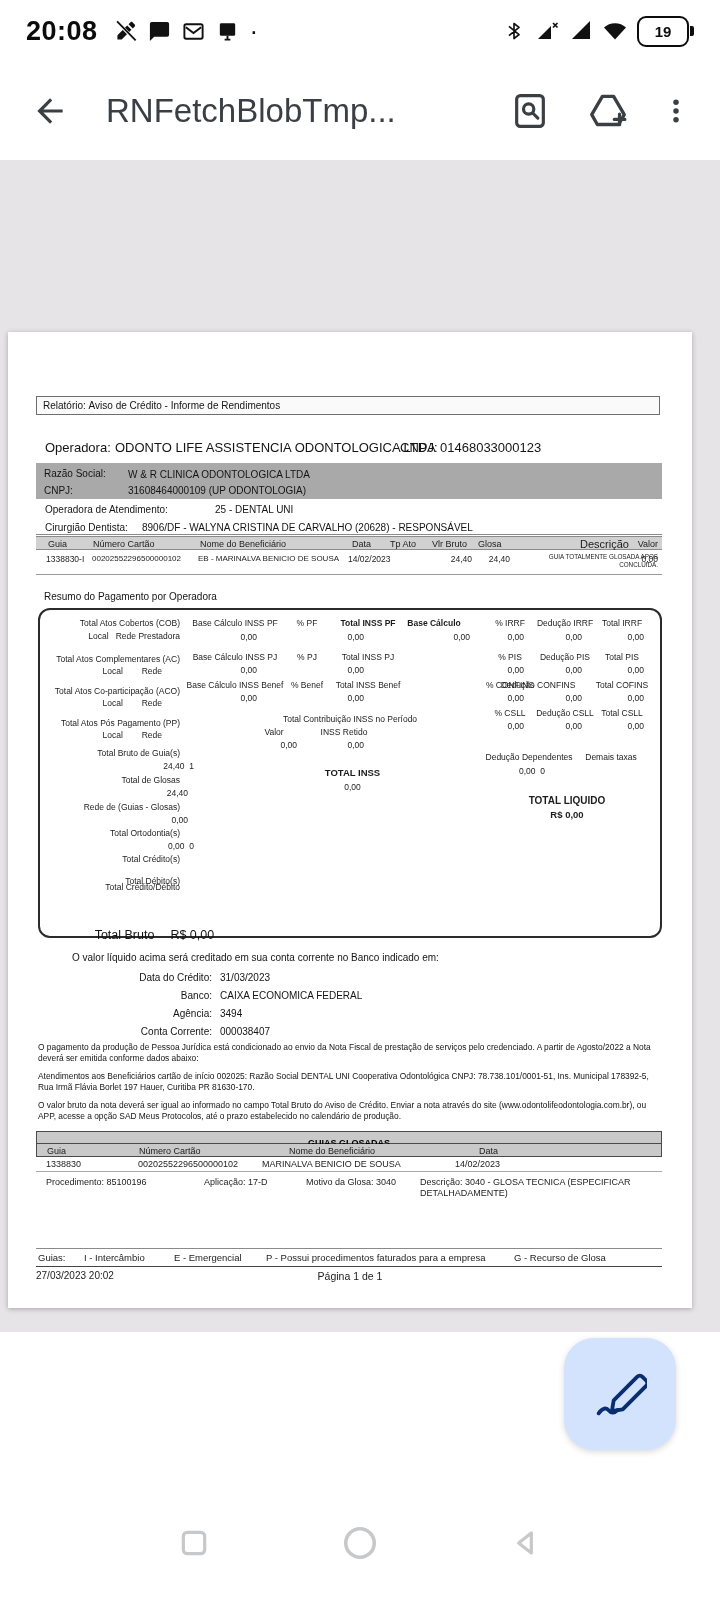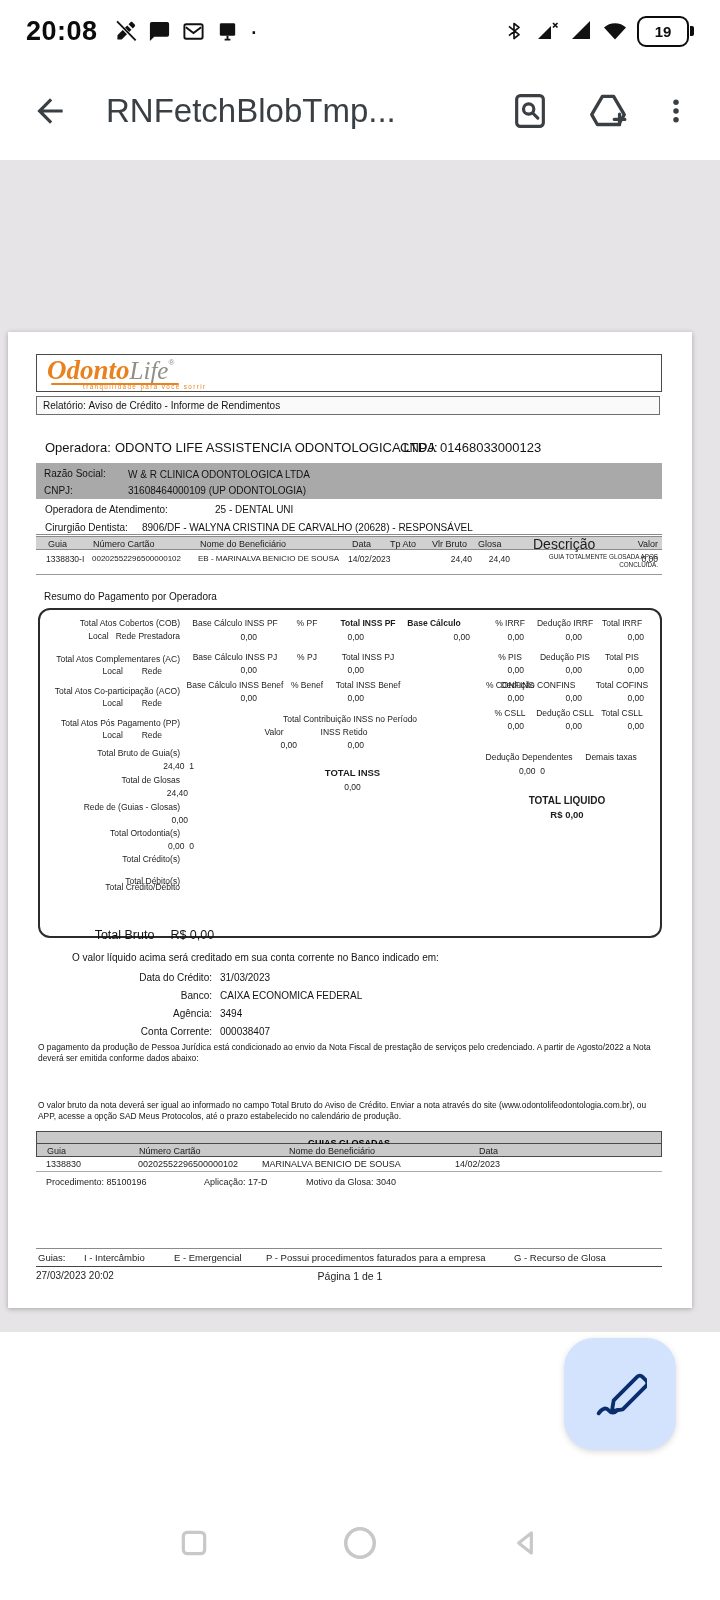--- a/index.html
+++ b/index.html
@@ -111,27 +111,20 @@
         <circle cx="12" cy="12" r="2.2"></circle>
         <circle cx="12" cy="19" r="2.2"></circle>
       </svg>
   </span>
 </div>
 
 <div class="viewer"></div>
 
 <div class="page">
 
-  <div class="abs" style="left:28px;top:22px;width:626px;height:38px;border:1px solid #4a4a4a;box-sizing:border-box">
-    <div class="abs" style="left:10px;top:0px">
-      <span style="font-family:'Liberation Serif',serif;font-style:italic;font-weight:700;font-size:27px;color:#e8821e">Odonto</span><span style="font-family:'Liberation Serif',serif;font-style:italic;font-size:25px;color:#8f8f86">Life</span><span style="font-size:8px;color:#8f8f86;vertical-align:14px">®</span>
-      <div class="abs" style="left:4px;top:28px;width:128px;height:2px;background:#e8821e;border-radius:2px"></div>
-      <div style="font-size:6.3px;color:#e8821e;letter-spacing:1.4px;margin-left:36px;margin-top:-3px;white-space:pre">tranquilidade para você sorrir</div>
-    </div>
-  </div>
 
   <div class="boxrow" style="top:64px">
     <span>Relatório:</span>&nbsp;<span>Aviso de Crédito - Informe de Rendimentos</span>
   </div>
 
   <span class="dx" style="left:37px;top:110px;font-size:13px">Operadora:</span>
   <span class="dx" style="left:107px;top:110px;font-size:13px">ODONTO LIFE ASSISTENCIA ODONTOLOGICA LTDA</span>
   <span class="dx" style="left:392px;top:110px;font-size:13px">CNPJ:</span>
   <span class="dx" style="left:432px;top:110px;font-size:13px">01468033000123</span>
 
@@ -149,21 +142,21 @@
   <div class="hline" style="left:28px;top:202px;width:626px"></div>
 
   <div class="thead">
     <span class="sx" style="left:12px;top:2px;font-size:9px">Guia</span>
     <span class="sx" style="left:57px;top:2px;font-size:9px">Número Cartão</span>
     <span class="sx" style="left:164px;top:2px;font-size:9px">Nome do Beneficiário</span>
     <span class="sx" style="left:316px;top:2px;font-size:9px">Data</span>
     <span class="sx" style="left:354px;top:2px;font-size:9px">Tp Ato</span>
     <span class="sx" style="left:396px;top:2px;font-size:9px">Vlr Bruto</span>
     <span class="sx" style="left:442px;top:2px;font-size:9px">Glosa</span>
-    <span class="sx" style="left:497px;top:2px;font-size:14px">Descrição</span>
+    <span class="sx" style="left:544px;top:2px;font-size:11px">Descrição</span>
     <span class="sx r" style="left:584px;top:2px;width:38px;font-size:9px">Valor</span>
   </div>
   <div class="trow">
     <span class="sx" style="left:10px;top:4px">1338830-I</span>
     <span class="sx" style="left:56px;top:4px;font-size:8px">00202552296500000102</span>
     <span class="sx" style="left:162px;top:4px;font-size:8px">EB - MARINALVA BENICIO DE SOUSA</span>
     <span class="sx" style="left:312px;top:4px">14/02/2023</span>
     <span class="sx" style="left:356px;top:4px"></span>
     <span class="sx r" style="left:396px;top:4px;width:40px">24,40</span>
     <span class="sx r" style="left:440px;top:4px;width:34px">24,40</span>
@@ -268,40 +261,42 @@
   <span class="dx r" style="left:30px;top:640px;width:174px">Data do Crédito:</span>
   <span class="dx" style="left:212px;top:640px">31/03/2023</span>
   <span class="dx r" style="left:30px;top:658px;width:174px">Banco:</span>
   <span class="dx" style="left:212px;top:658px">CAIXA ECONOMICA FEDERAL</span>
   <span class="dx r" style="left:30px;top:676px;width:174px">Agência:</span>
   <span class="dx" style="left:212px;top:676px">3494</span>
   <span class="dx r" style="left:30px;top:694px;width:174px">Conta Corrente:</span>
   <span class="dx" style="left:212px;top:694px">000038407</span>
 
   <div class="para" style="top:710px">O pagamento da produção de Pessoa Jurídica está condicionado ao envio da Nota Fiscal de prestação de serviços pelo credenciado. A partir de Agosto/2022 a Nota deverá ser emitida conforme dados abaixo:</div>
+  <div class="para" style="top:739px">Atendimentos aos Beneficiários cartão de início 002025: Razão Social DENTAL UNI Cooperativa Odontológica CNPJ: 78.738.101/0001-51, Ins. Municipal 178392-5, Rua Irmã Flávia Borlet 197 Hauer, Curitiba PR 81630-170.</div>
   <div class="para" style="top:768px">O valor bruto da nota deverá ser igual ao informado no campo Total Bruto do Aviso de Crédito. Enviar a nota através do site (www.odontolifeodontologia.com.br), ou APP, acesse a opção SAD Meus Protocolos, até o prazo estabelecido no calendário de produção.</div>
 
   <div class="gband" style="top:799px;text-align:center">
     <span class="b" style="font-size:9px;line-height:12px">GUIAS GLOSADAS</span>
   </div>
   <div class="gband" style="top:812px;border-top:none">
     <span class="sx" style="left:10px;top:1.5px;font-size:9px">Guia</span>
     <span class="sx" style="left:102px;top:1.5px;font-size:9px">Número Cartão</span>
     <span class="sx" style="left:252px;top:1.5px;font-size:9px">Nome do Beneficiário</span>
     <span class="sx" style="left:442px;top:1.5px;font-size:9px">Data</span>
   </div>
   <div class="abs" style="left:28px;top:825px;width:626px;height:15px;border-bottom:1px solid #aaa;box-sizing:border-box">
     <span class="sx" style="left:10px;top:2px;font-size:9px">1338830</span>
     <span class="sx" style="left:102px;top:2px;font-size:9px">00202552296500000102</span>
     <span class="sx" style="left:226px;top:2px;font-size:9px">MARINALVA BENICIO DE SOUSA</span>
     <span class="sx" style="left:419px;top:2px;font-size:9px">14/02/2023</span>
   </div>
   <span class="sx" style="left:38px;top:845px;font-size:9px">Procedimento: 85100196</span>
   <span class="sx" style="left:196px;top:845px;font-size:9px">Aplicação: 17-D</span>
   <span class="sx" style="left:298px;top:845px;font-size:9px">Motivo da Glosa: 3040</span>
+  <span class="sx wrap" style="left:412px;top:845px;width:240px;font-size:9px;line-height:11px">Descrição: 3040 - GLOSA TECNICA (ESPECIFICAR DETALHADAMENTE)</span>
 
   <div class="hline" style="left:28px;top:916px;width:626px"></div>
   <span class="sx" style="left:30px;top:921px;font-size:9.5px">Guias:</span>
   <span class="sx" style="left:76px;top:921px;font-size:9.5px">I - Intercâmbio</span>
   <span class="sx" style="left:166px;top:921px;font-size:9.5px">E - Emergencial</span>
   <span class="sx" style="left:258px;top:921px;font-size:9.5px">P - Possui procedimentos faturados para a empresa</span>
   <span class="sx" style="left:506px;top:921px;font-size:9.5px">G - Recurso de Glosa</span>
   <div class="hline" style="left:28px;top:934px;width:626px;border-top-color:#444"></div>
   <span class="sx" style="left:28px;top:939px;font-size:10px">27/03/2023 20:02</span>
   <span class="sx c" style="left:0;top:939px;width:684px;font-size:10.5px">Página 1 de 1</span>

